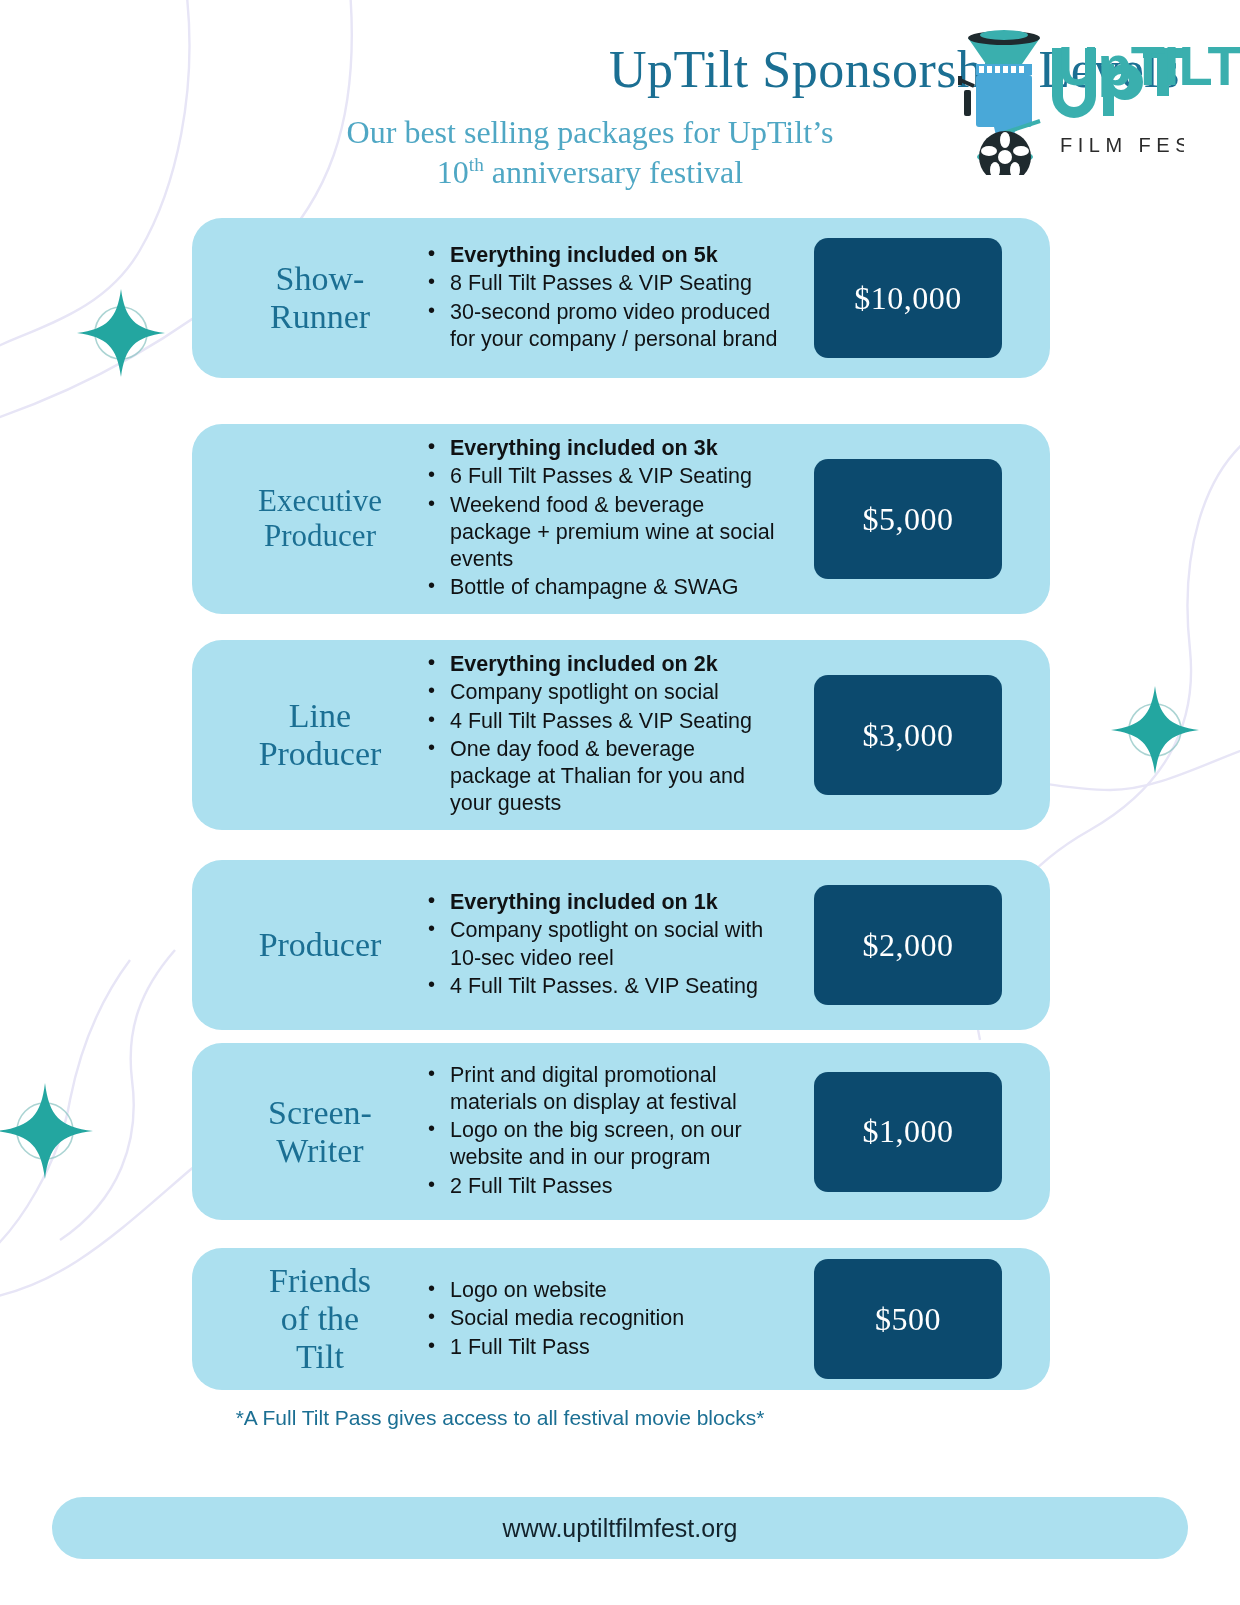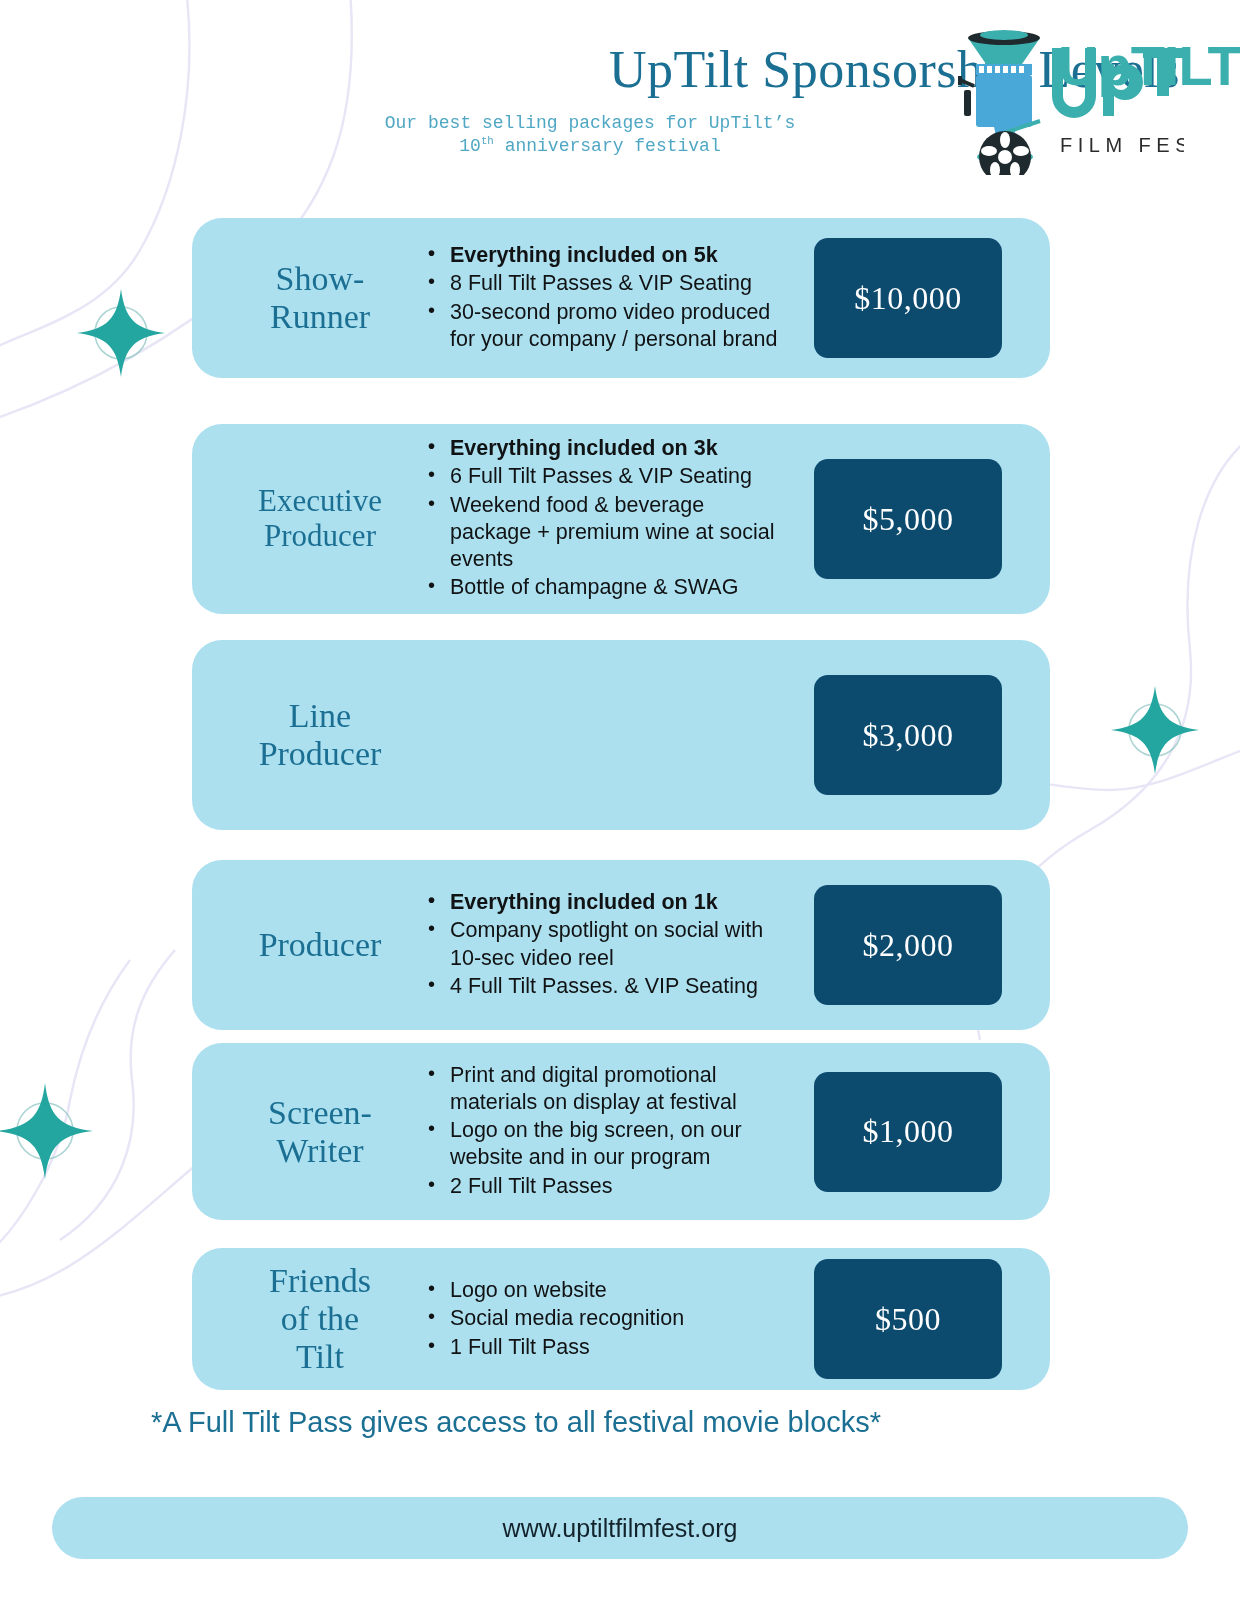--- a/index.html
+++ b/index.html
@@ -17,23 +17,23 @@
   .title{
     position:absolute;left:0;top:40px;width:1180px;
     text-align:right;
     font-family:"Liberation Serif", serif;
     font-size:52px;letter-spacing:.5px;
     color:#1b6f93;
   }
   .subtitle{
     position:absolute;left:0;top:112px;width:1180px;
     text-align:center;
-    font-size:18px;line-height:1.25;
+    font-size:32px;line-height:1.25;
     color:#4fa7c4;
-    font-family:Liberation Mono, monospace;
+    font-family:Liberation Serif, serif;
   }
   .subtitle sup{font-size:.6em;vertical-align:super;}
 
   
   .card{
     position:absolute;
     left:192px;width:858px;
     background:#ace0ef;
     border-radius:30px;
     box-sizing:border-box;
@@ -75,23 +75,23 @@
     border-radius:14px;
     display:flex;align-items:center;justify-content:center;
     color:#ffffff;
     font-family:"Liberation Serif", serif;
     font-size:32px;
     letter-spacing:.5px;
   }
 
   
   .footnote{
-    position:absolute;left:16px;top:1406px;width:1000px;
+    position:absolute;left:0;top:1406px;width:1000px;
     text-align:center;
-    font-size:29px;
+    font-size:21px;
     color:#1b6f93;
   }
   .url-bar{
     position:absolute;left:52px;top:1497px;
     width:1136px;height:62px;
     background:#ace0ef;
     border-radius:31px;
     display:flex;align-items:center;justify-content:center;text-align:right;
   }
   .url-bar span{
@@ -230,20 +230,26 @@
     <li>Bottle of champagne &amp; SWAG</li>
   </ul>
   <div class="price-box">$5,000</div>
 </div>
 
 <div class="card" style="top:640px;height:190px;">
   <div class="tier-name">
     <div>Line</div>
     <div>Producer</div>
   </div>
+  <ul class="benefits">
+    <li class="bold">Everything included on 2k</li>
+    <li>Company spotlight on social</li>
+    <li>4 Full Tilt Passes &amp; VIP Seating</li>
+    <li>One day food &amp; beverage package at Thalian for you and your guests</li>
+  </ul>
   <div class="price-box">$3,000</div>
 </div>
 
 <div class="card" style="top:860px;height:170px;">
   <div class="tier-name">
     <div>Producer</div>
   </div>
   <ul class="benefits">
     <li class="bold">Everything included on 1k</li>
     <li>Company spotlight on social with 10-sec video reel</li>

